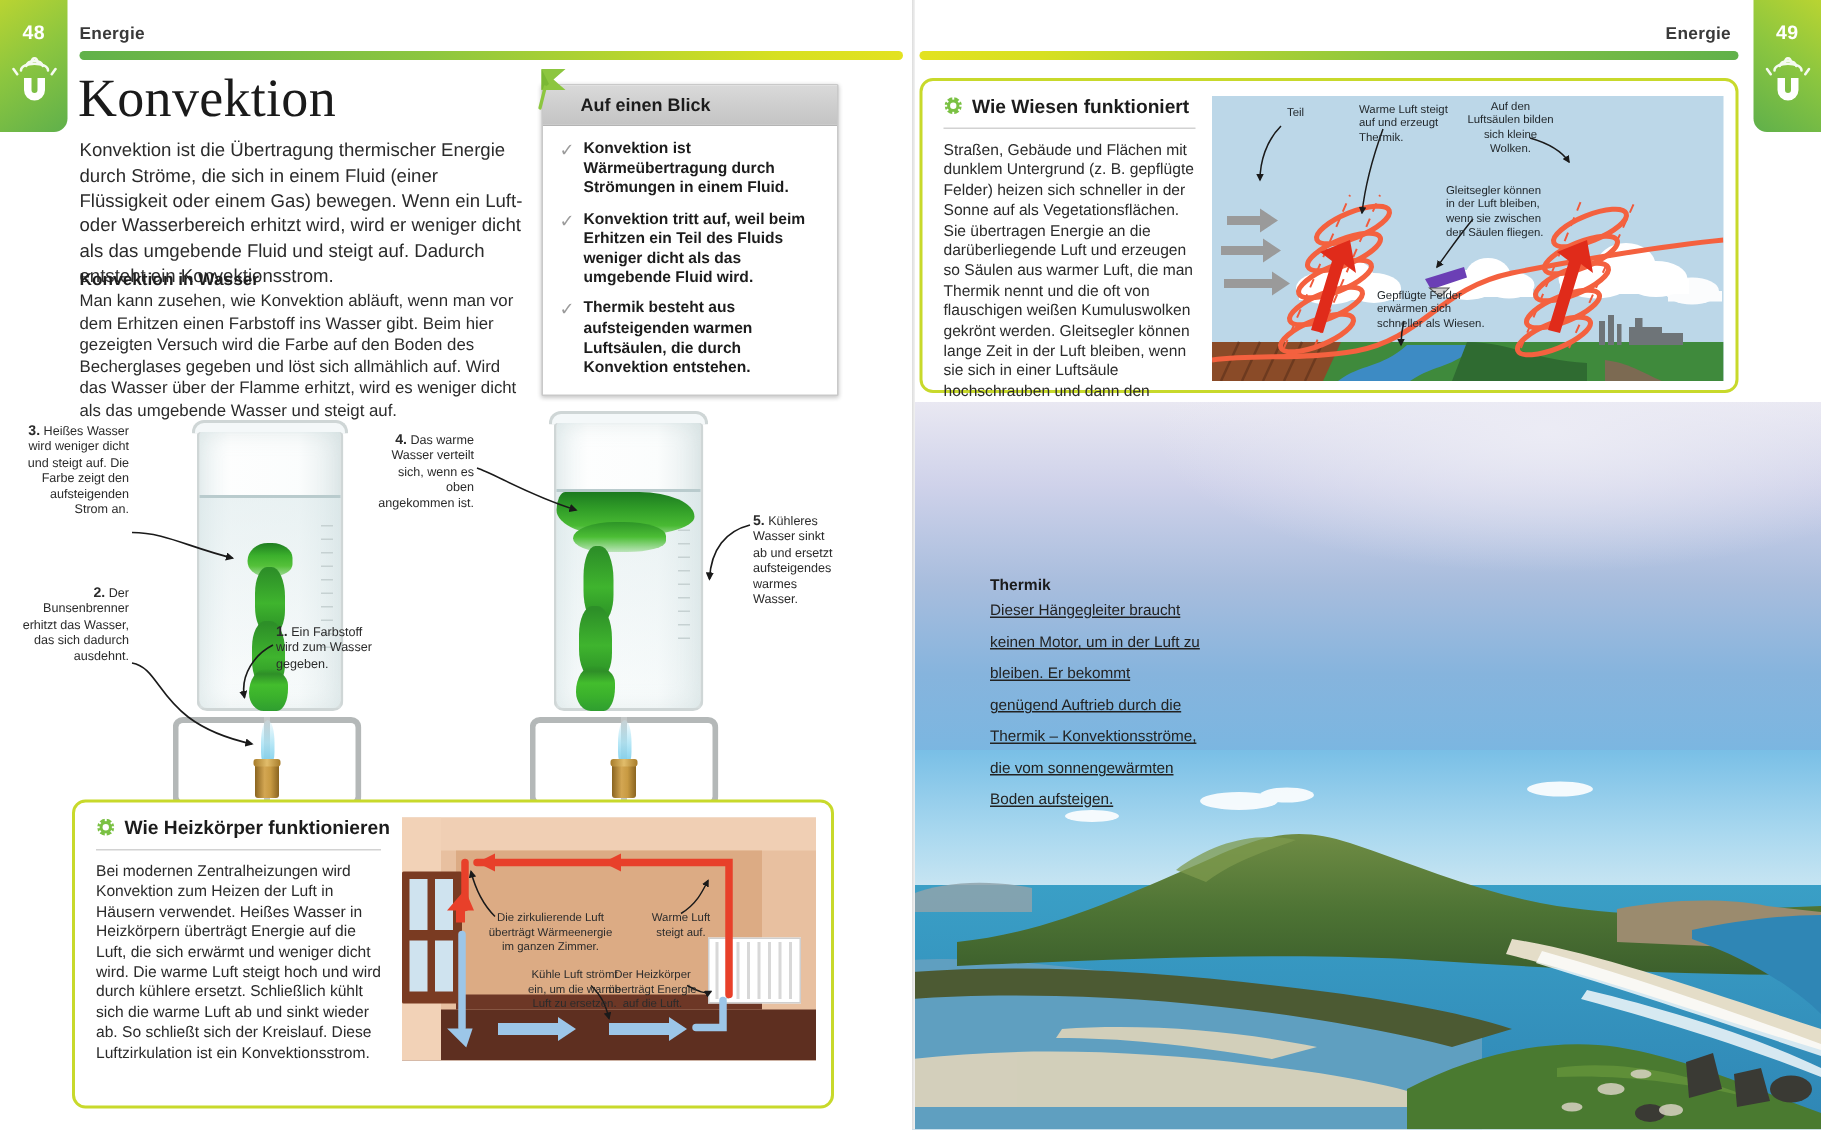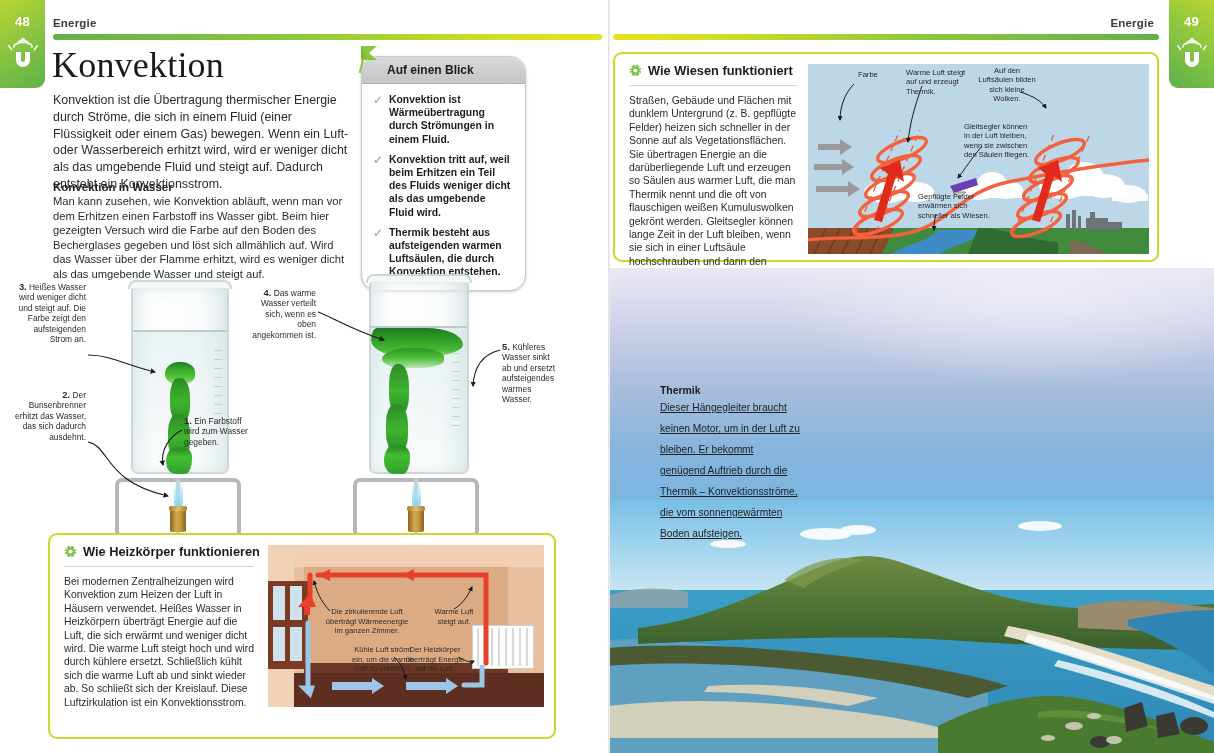--- a/index.html
+++ b/index.html
@@ -39,22 +39,22 @@
   
   .h1 { position:absolute; left:52px; top:44px; font-family:"Liberation Serif", serif;
         font-size:36px; font-weight:normal; color:#1a1a1a; letter-spacing:.2px; }
   .intro { position:absolute; left:53px; top:92px; width:300px;
            font-size:12.4px; line-height:16.8px; color:#2b2b2b; }
   .sub-h { position:absolute; left:53px; top:181px; font-size:11.5px; font-weight:bold; color:#1f1f1f; }
   .body2 { position:absolute; left:53px; top:194px; width:300px;
            font-size:11.2px; line-height:14.6px; color:#2b2b2b; }
 
   
-  .blick { position:absolute; left:361px; top:56px; width:165px;
-           border-radius:16px; background:#ffffff;
+  .blick { position:absolute; left:361px; top:56px; width:198px;
+           border-radius:1px; background:#ffffff;
            border:1px solid #c9c9c9; box-shadow:0 1px 3px rgba(0,0,0,.22); overflow:hidden; }
   .blick-hd { height:27px; background:linear-gradient(to bottom,#d9d9d9,#c4c4c4);
               border-bottom:1px solid #b4b4b4;
               display:flex; align-items:center; padding-left:25px;
               font-size:12px; font-weight:bold; color:#1c1c1c; }
   .blick-body { padding:9px 12px 11px 11px; }
   .blick-item { display:flex; gap:5px; margin-bottom:7px; }
   .blick-item:last-child { margin-bottom:0; }
   .tick { flex:0 0 11px; color:#9b9b9b; font-size:12px; line-height:13px; padding-top:1px; }
   .blick-item span.txt { font-size:10.4px; line-height:13.2px; font-weight:bold; color:#1c1c1c; }
@@ -507,21 +507,21 @@
             <path d="M174 82 C164 94,156 106,150 114" marker-end="url(#ar3)"></path>
             <path d="M128 150 C126 158,126 162,126 166" marker-end="url(#ar3)"></path>
           </g>
           <defs>
             <marker id="ar3" viewBox="0 0 10 10" refX="8" refY="5" markerWidth="5" markerHeight="5" orient="auto">
               <path d="M0 0 L10 5 L0 10 z" fill="#1a1a1a"></path>
             </marker>
           </defs>
         </svg>
 
-        <div class="tlbl" style="left:50px; top:6px; width:40px;">Farbe</div>
+        <div class="tlbl" style="left:50px; top:6px; width:40px;">Teil</div>
         <div class="tlbl" style="left:98px; top:4px; width:62px;">Warme Luft steigt auf und erzeugt Thermik.</div>
         <div class="tlbl" style="left:168px; top:2px; width:62px; text-align:center;">Auf den Luftsäulen bilden sich kleine Wolken.</div>
         <div class="tlbl" style="left:156px; top:58px; width:66px;">Gleitsegler können in der Luft bleiben, wenn sie zwischen den Säulen fliegen.</div>
         <div class="tlbl" style="left:110px; top:128px; width:74px;">Gepflügte Felder erwärmen sich schneller als Wiesen.</div>
       </div>
     </div>
   </div>
 
   <div class="photo-sky">
     

